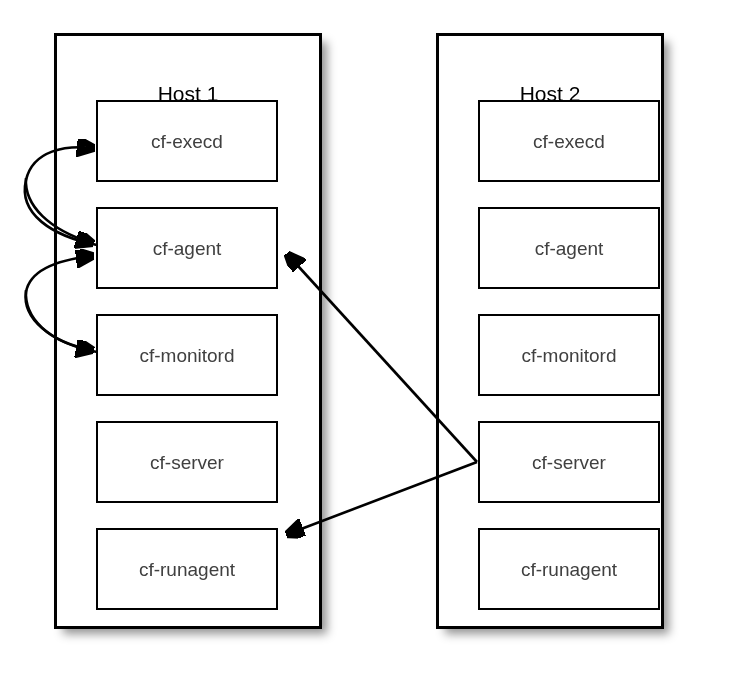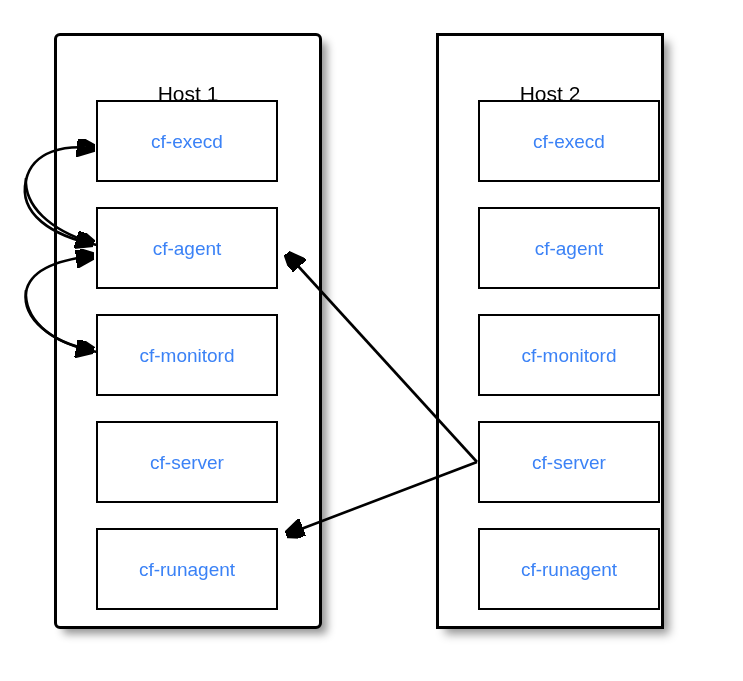--- a/index.html
+++ b/index.html
@@ -42,21 +42,21 @@
     box-sizing: border-box;
     background: #ffffff;
     border: 2.5px solid #000000;
     display: flex;
     align-items: center;
     justify-content: center;
   }
   .component-label {
     font-size: 19px;
     line-height: 19px;
-    color: #3b82f6;
+    color: #404040;
     white-space: nowrap;
   }
   
   #arrow-layer {
     position: absolute;
     left: 0;
     top: 0;
     width: 743px;
     height: 681px;
     pointer-events: none;
@@ -65,21 +65,21 @@
     fill: none;
     stroke: #000000;
     stroke-width: 2.6;
   }
 </style>
 </head>
 <body>
 
 <div id="canvas">
 
-  <div class="host" style="left:54px; top:33px; width:268px; height:596px;border-radius:6px;">
+  <div class="host" style="left:54px; top:33px; width:268px; height:596px;">
     <div class="host-title" style="top:47px;">Host 1</div>
 
     <div class="component" style="left:39px; top:64px; width:182px; height:82px;">
       <span class="component-label">cf-execd</span>
     </div>
 
     <div class="component" style="left:39px; top:171px; width:182px; height:82px;">
       <span class="component-label">cf-agent</span>
     </div>
 

